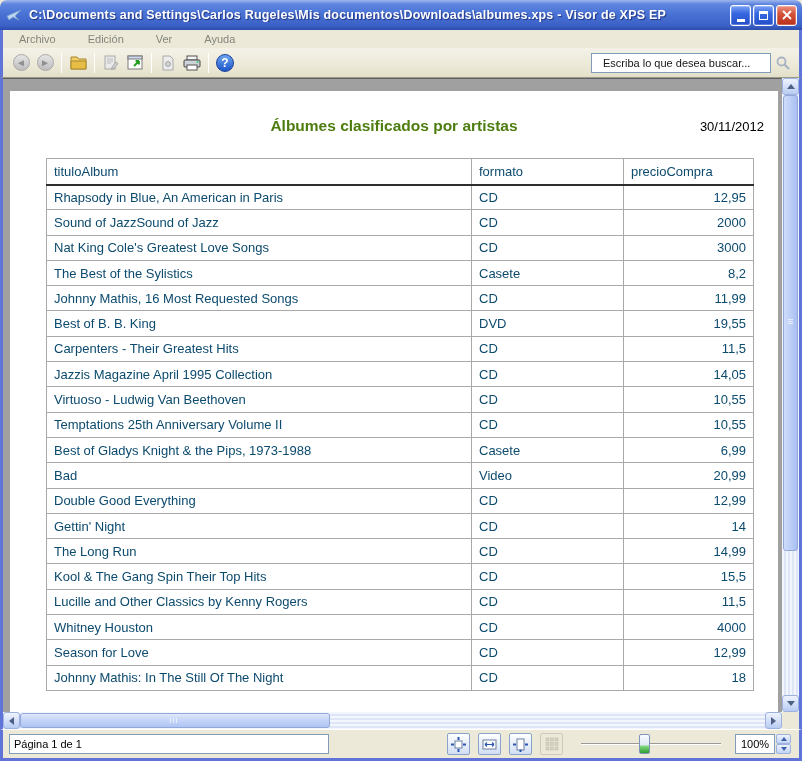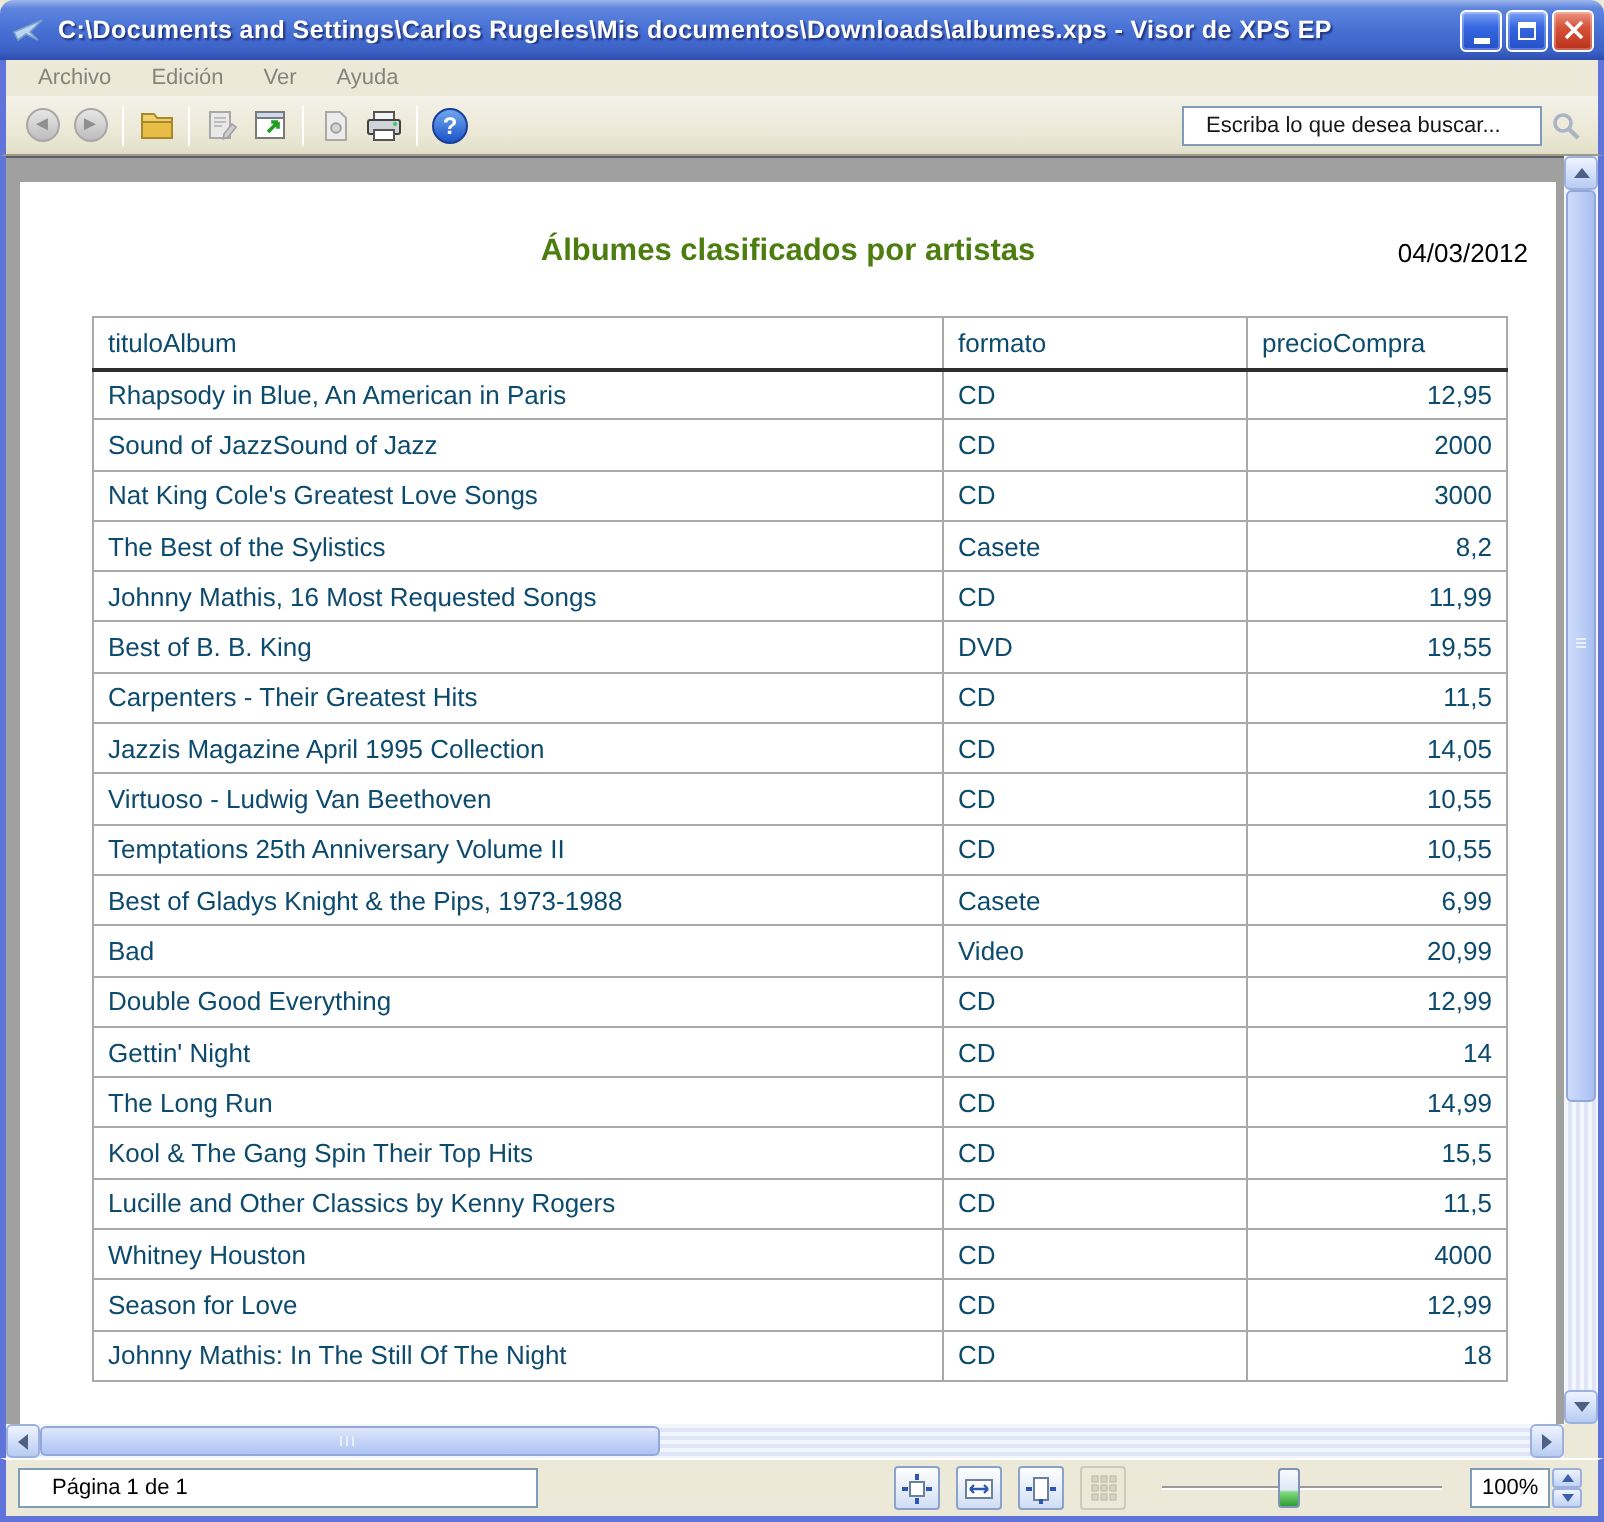--- a/index.html
+++ b/index.html
@@ -20,21 +20,21 @@
   .win-btns { display:flex; gap:2px; }
   .win-btn { width:21px; height:21px; border-radius:3px; border:1px solid #fff;
     display:flex; align-items:center; justify-content:center;
     background:linear-gradient(180deg,#7ba1f5 0%,#3667e0 40%,#2450c8 100%);
     box-shadow:inset 0 0 0 1px rgba(255,255,255,.25); }
   .win-btn.close { background:linear-gradient(180deg,#eb9384 0%,#d6543a 40%,#b8301c 100%); }
   .glyph-min { width:8px; height:3px; background:#fff; margin-top:10px; }
   .glyph-max { width:9px; height:9px; border:1px solid #fff; border-top:3px solid #fff; }
 
   
-  .menubar { height:18px; flex:0 0 18px; display:flex; align-items:center; gap:4px;
+  .menubar { height:18px; flex:0 0 18px; display:flex; align-items:center; gap:16px;
     background:#ece9d8; border-left:3px solid #5f73d9; border-right:3px solid #5f73d9;
     padding-left:8px; }
   .menu-item { font-size:11px; color:#84857a; padding:2px 8px; }
 
   
   .toolbar { height:30px; flex:0 0 30px; display:flex; align-items:center;
     background:linear-gradient(180deg,#f4f2e8 0%,#ece9d8 60%,#e2dfc9 100%);
     border-left:3px solid #5f73d9; border-right:3px solid #5f73d9;
     border-bottom:1px solid #9d9a88; padding:0 8px 0 6px; }
   .tb-btn { width:24px; height:24px; display:flex; align-items:center; justify-content:center; }
@@ -101,22 +101,22 @@
     border-top:5px solid #4d6185; }
   .tri-left { width:0; height:0; border-top:4px solid transparent; border-bottom:4px solid transparent;
     border-right:5px solid #4d6185; }
   .tri-right { width:0; height:0; border-top:4px solid transparent; border-bottom:4px solid transparent;
     border-left:5px solid #4d6185; }
 
   
   .statusbar { flex:0 0 29px; height:29px; display:flex; align-items:center;
     background:#ece9d8; border-left:3px solid #5f73d9; border-right:3px solid #5f73d9;
     border-top:1px solid #fff; padding:0 8px 0 6px; }
-  .page-box { width:260px; height:20px; background:#fff; border:1px solid #7f9db9;
-    font-size:11px; display:flex; align-items:center; padding-left:16px; color:#000; }
+  .page-box { width:320px; height:20px; background:#fff; border:1px solid #7f9db9;
+    font-size:11px; display:flex; align-items:center; padding-left:4px; color:#000; }
   .status-right { margin-left:auto; display:flex; align-items:center; }
   .fit-btn { width:23px; height:22px; margin-left:8px; border:1px solid #8aa3cc; border-radius:2px;
     background:linear-gradient(180deg,#fdfefe 0%,#e4ecf9 60%,#d0ddf3 100%);
     display:flex; align-items:center; justify-content:center; }
   .fit-btn.disabled { border-color:#c3c0b2; background:#ece9d8; opacity:.75; }
   .zoom-slider { position:relative; width:140px; height:20px; margin-left:18px; }
   .zoom-slider .track { position:absolute; left:0; right:0; top:9px; height:2px;
     background:#9a9a9a; border-bottom:1px solid #fff; }
   .zoom-slider .thumb { position:absolute; top:0; left:58px; width:11px; height:20px;
     border:1px solid #7e94b8; border-radius:2px;
@@ -222,21 +222,21 @@
         <path d="M9.6 9.6 L14 14" stroke="#a9b4c4" stroke-width="2.2"></path>
       </svg>
     </div>
   </div>
 
   <div class="viewport">
     <div class="page-area">
       <div class="page">
         <div class="doc-header">
           <div class="doc-title">Álbumes clasificados por artistas</div>
-          <div class="doc-date">04/03/2012</div>
+          <div class="doc-date">30/11/2012</div>
         </div>
         <table class="albums">
           <colgroup>
               <col class="c1">
               <col class="c2">
               <col class="c3">
             </colgroup>
           <thead>
             <tr>
               <th>tituloAlbum</th>

